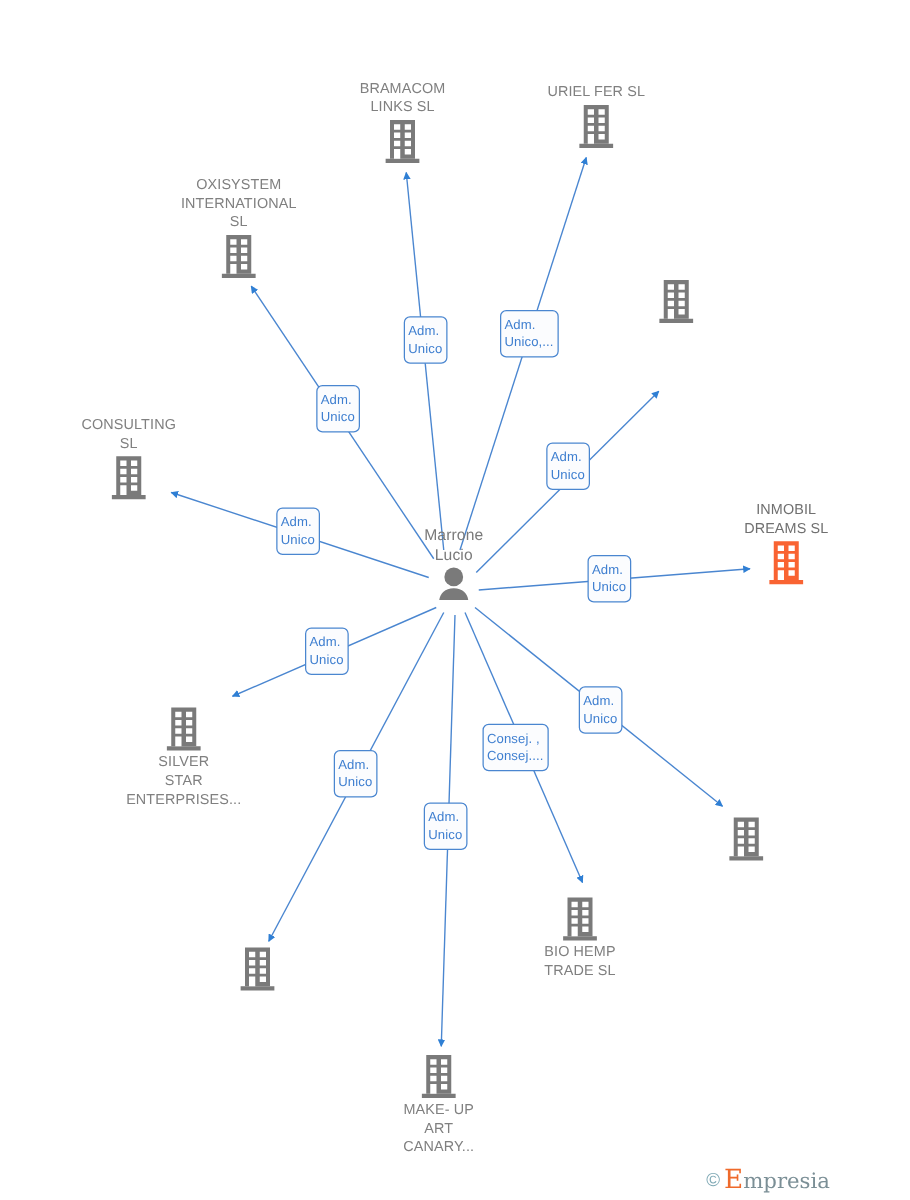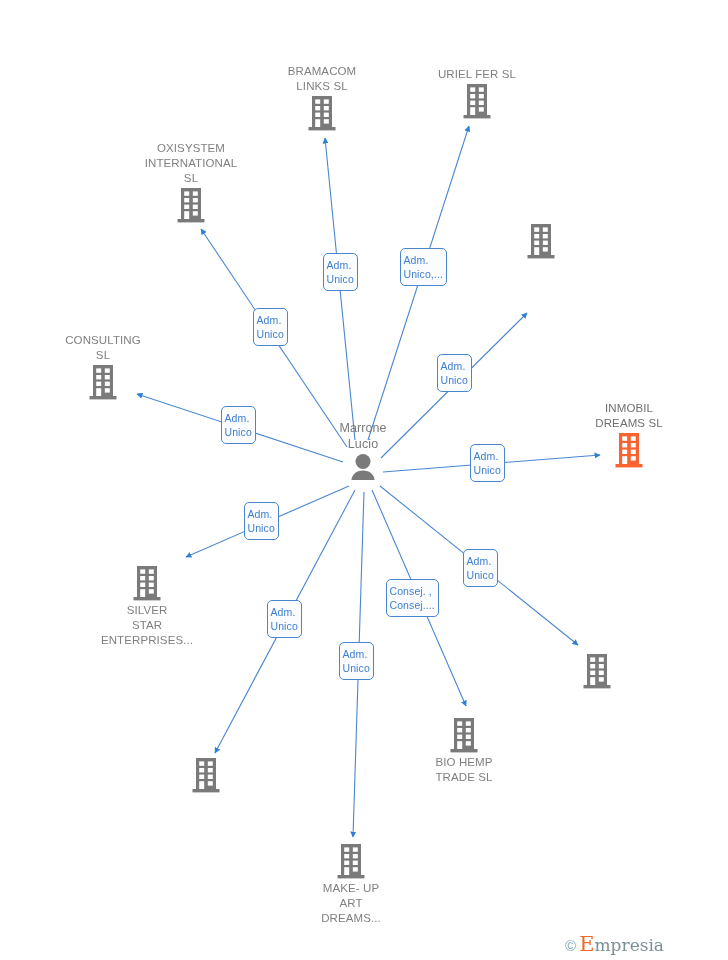--- a/index.html
+++ b/index.html
@@ -273,21 +273,21 @@
             <rect x="16.8" y="5.4" width="5" height="4.4" fill="#ffffff"></rect>
             <rect x="8.2" y="12" width="5" height="4.4" fill="#ffffff"></rect>
             <rect x="16.8" y="12" width="5" height="4.4" fill="#ffffff"></rect>
             <rect x="8.2" y="18.6" width="5" height="4.4" fill="#ffffff"></rect>
             <rect x="16.8" y="18.6" width="5" height="4.4" fill="#ffffff"></rect>
             <rect x="8.2" y="25.2" width="5" height="7.8" fill="#ffffff"></rect>
             <rect x="16.8" y="25.2" width="5" height="4.4" fill="#ffffff"></rect>
           </svg></div>
         <div class="node-label below">MAKE- UP
 ART
-DREAMS...</div>
+CANARY...</div>
       </div>
       <div class="node person-node" style="left: 363px; top: 420px;">
         <div class="node-label">Marrone
 Lucio</div>
         <div class="ico-wrap"><svg width="34" height="32" viewBox="0 0 34 32" aria-hidden="true">
             <circle cx="17" cy="9.5" r="7.5" fill="#7a7a7a"></circle>
             <path d="M17 18.5c-7 0-11 4.2-11.6 9.5h23.2C28 22.7 24 18.5 17 18.5z" fill="#7a7a7a"></path>
           </svg></div>
       </div>
     </div>

